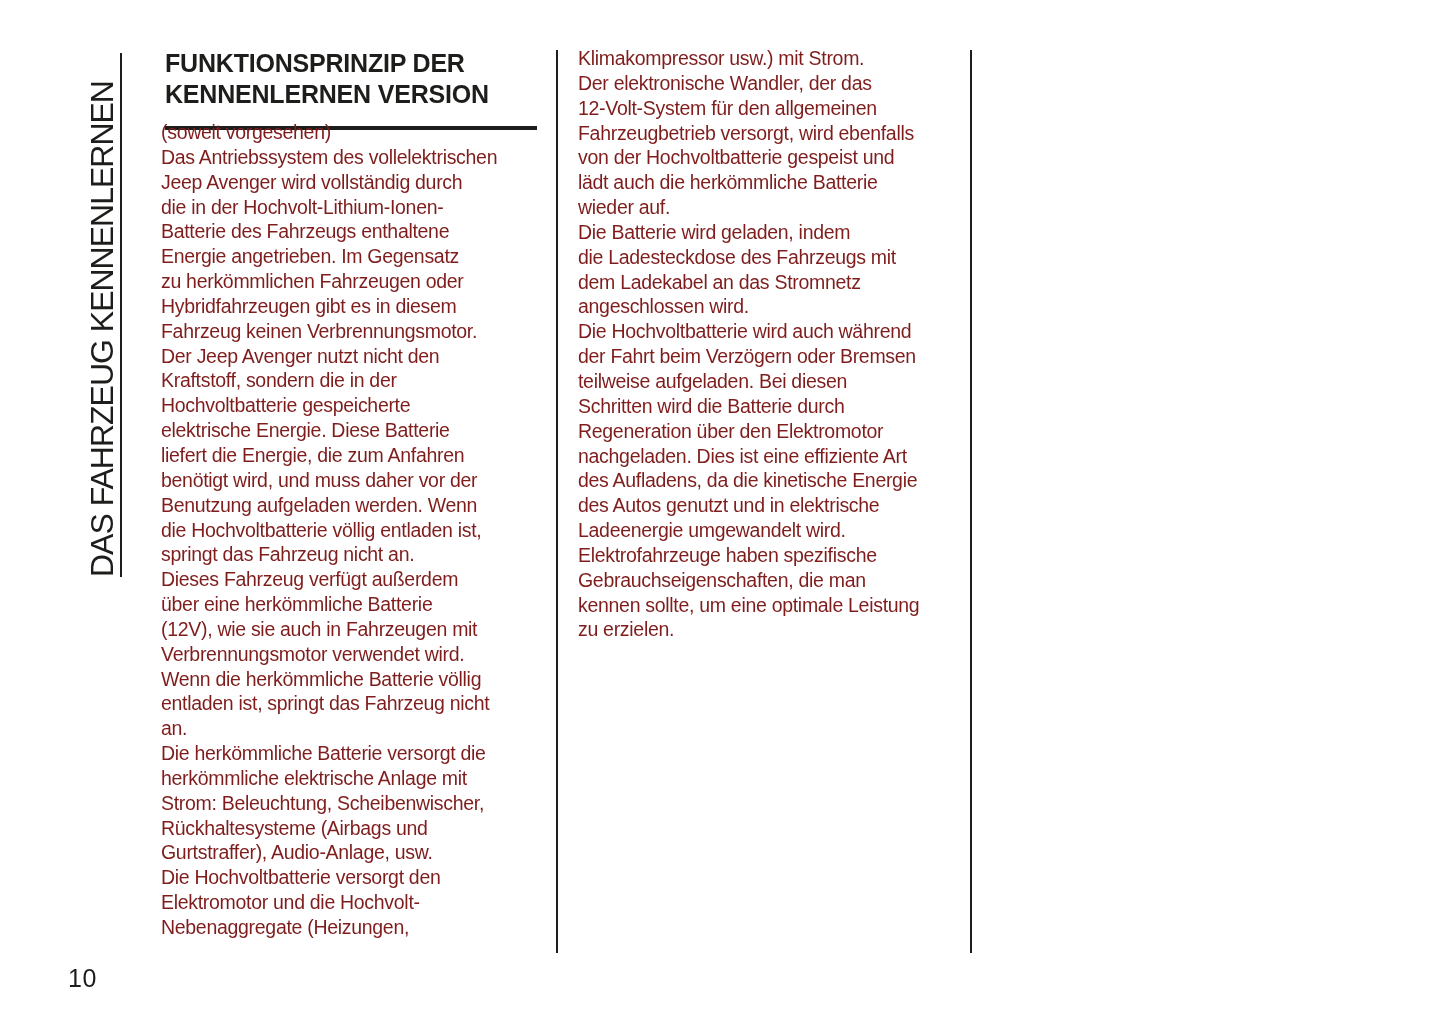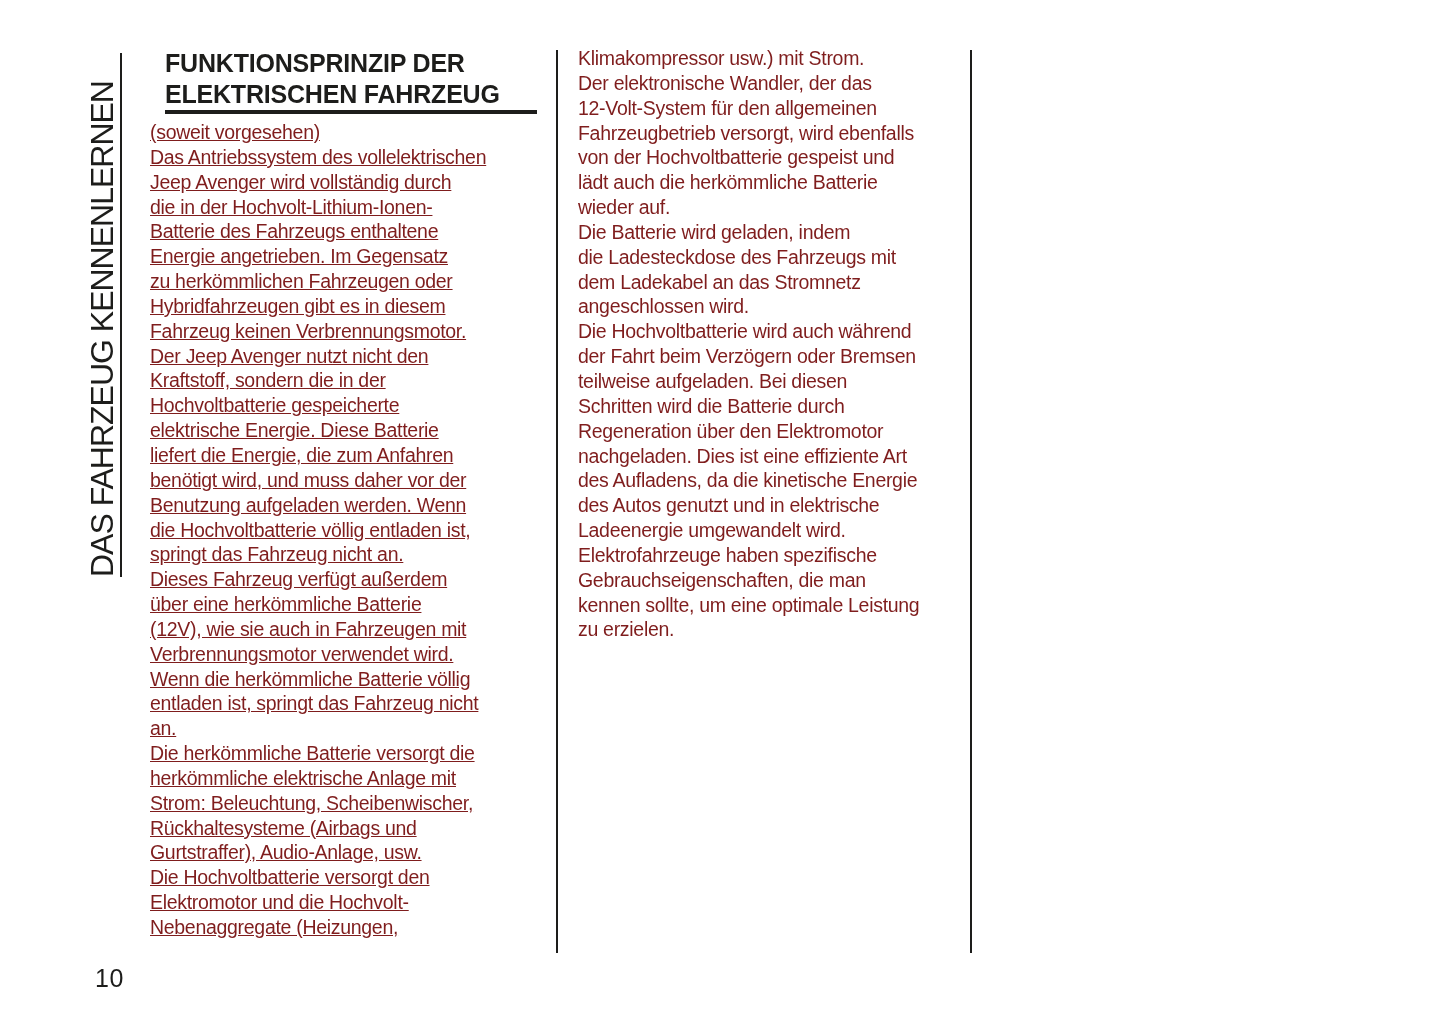--- a/index.html
+++ b/index.html
@@ -42,76 +42,75 @@
   
   .heading {
     position: absolute;
     left: 165px;
     top: 48px;
     width: 372px;
     font-size: 25px;
     font-weight: 700;
     line-height: 31px;
     letter-spacing: -0.2px;
-    padding-bottom: 0;
+    padding-bottom: 16px;
     border-bottom: 4px solid #1d1d1b;
     color: #1d1d1b;
   }
   
   .col {
     position: absolute;
     font-size: 19.5px;
     line-height: 24.85px;
     letter-spacing: -0.3px;
     white-space: pre-line;
     color: #7f1d1d;
   }
   .col-left {
-    left: 150px;
+    left: 161px;
     top: 120px;
     width: 400px;
-    text-decoration: underline;
   }
   .col-right {
     left: 578px;
     top: 46px;
     width: 400px;
   }
   
   .divider {
     position: absolute;
     top: 50px;
     width: 2px;
     height: 903px;
     background: #1d1d1b;
   }
   .divider-1 { left: 556px; }
   .divider-2 { left: 970px; }
   
   .page-number {
     position: absolute;
-    left: 95px;
+    left: 68px;
     top: 964px;
     font-size: 25px;
     letter-spacing: 0.5px;
     color: #1d1d1b;
   }
 </style>
 </head>
 <body>
 
 <div class="page">
 
   <div class="section-label">DAS FAHRZEUG KENNENLERNEN</div>
 
   <div class="section-rule"></div>
 
   <div class="heading">
     <div>FUNKTIONSPRINZIP DER</div>
-    <div>ELEKTRISCHEN FAHRZEUG</div>
+    <div>KENNENLERNEN VERSION</div>
   </div>
 
   <div class="col col-left">(soweit vorgesehen)
 Das Antriebssystem des vollelektrischen
 Jeep Avenger wird vollständig durch
 die in der Hochvolt-Lithium-Ionen-
 Batterie des Fahrzeugs enthaltene
 Energie angetrieben. Im Gegensatz
 zu herkömmlichen Fahrzeugen oder
 Hybridfahrzeugen gibt es in diesem

